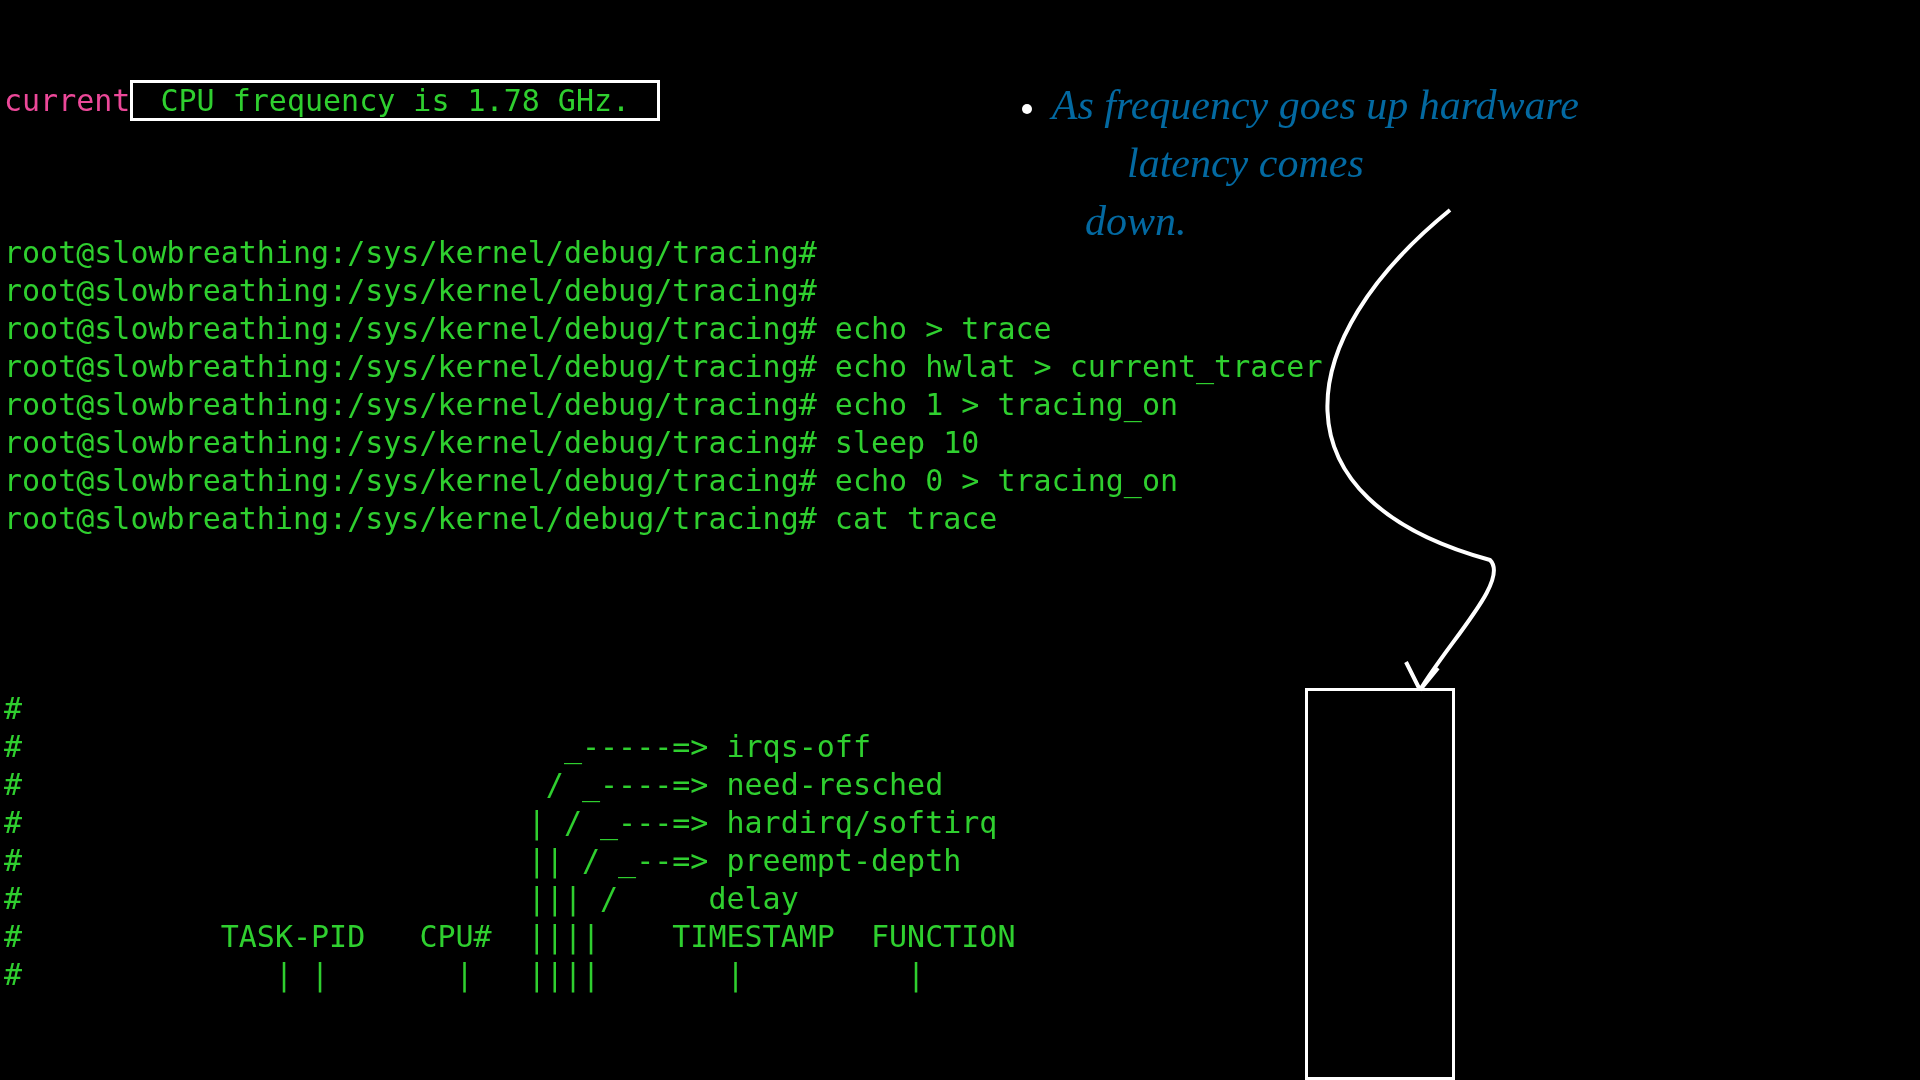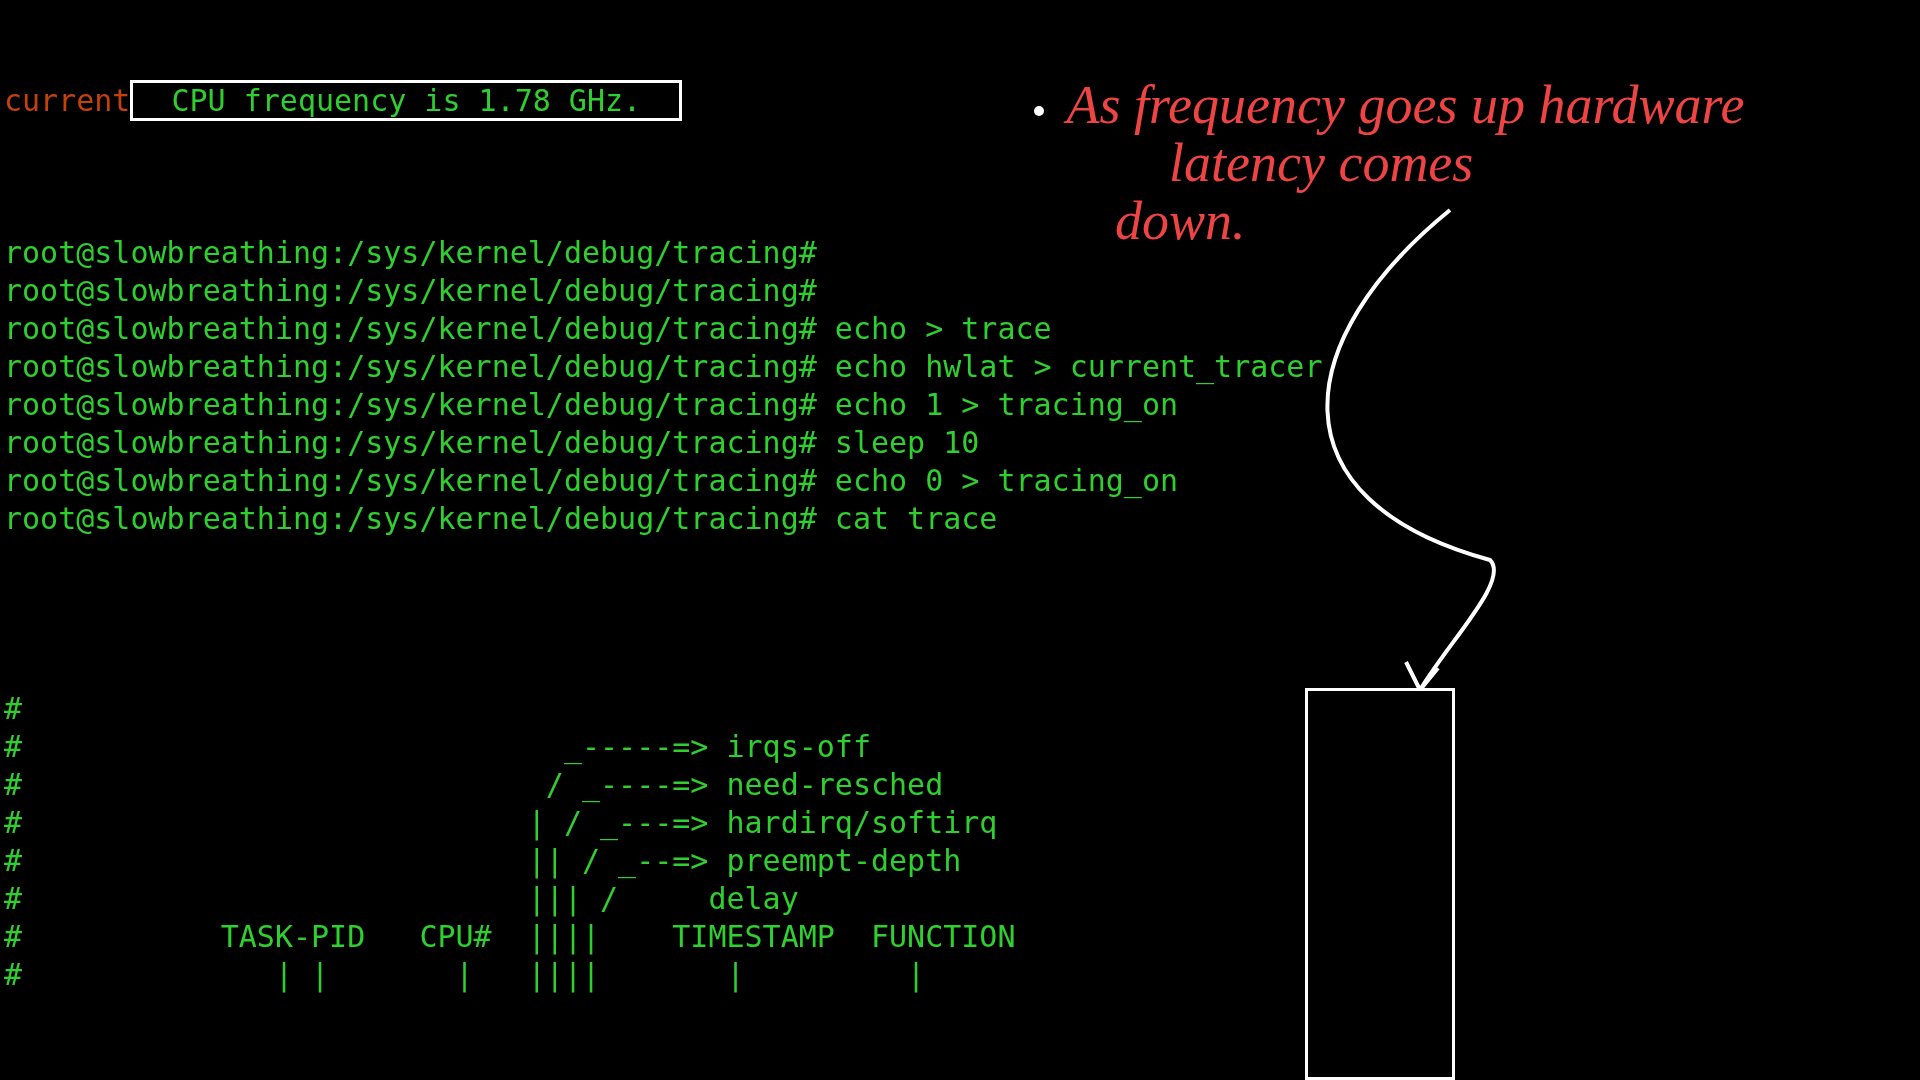--- a/index.html
+++ b/index.html
@@ -16,36 +16,36 @@
   .terminal {
     position: relative;
     width: 100%;
     height: 100%;
     color: #2fcf2f;
     padding: 6px 4px;
     box-sizing: border-box;
     white-space: pre;
   }
   .line { white-space: pre; }
-  .red { color: #c2410c; }
+  .red { color: #ec4899; }
   .boxed {
     border: 3px solid #fff;
-    padding: 0 20px;
+    padding: 0 9px;
   }
   .annotation-layer {
     position: absolute;
     top: 0; left: 0;
     width: 100%; height: 100%;
     pointer-events: none;
   }
   .handwriting {
     position: absolute;
-    color: #ef4444;
+    color: #0369a1;
     font-family: "Segoe Script", "Comic Sans MS", cursive;
-    font-size: 54px;
+    font-size: 42px;
     line-height: 58px;
     font-style: italic;
     white-space: pre;
   }
   .bullet {
     display: inline-block;
     width: 10px; height: 10px;
     background: #fff;
     border-radius: 50%;
     vertical-align: middle;

